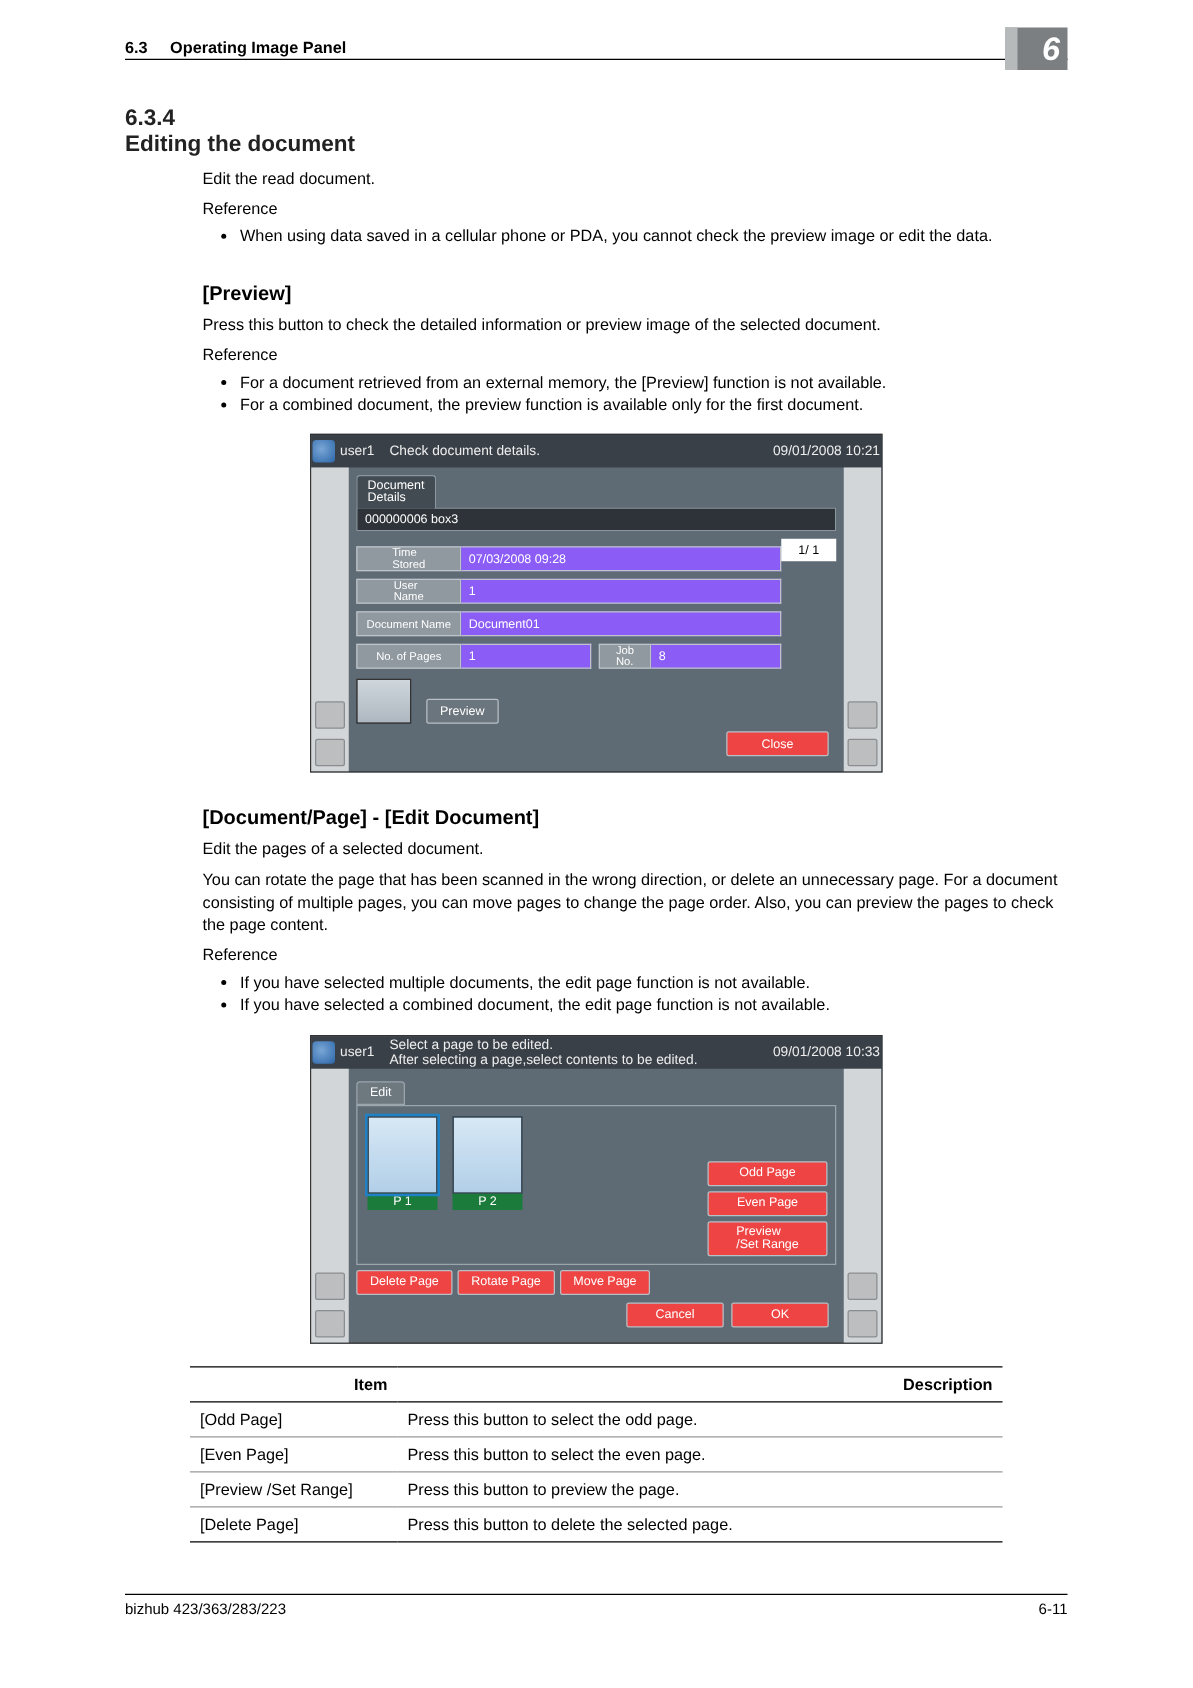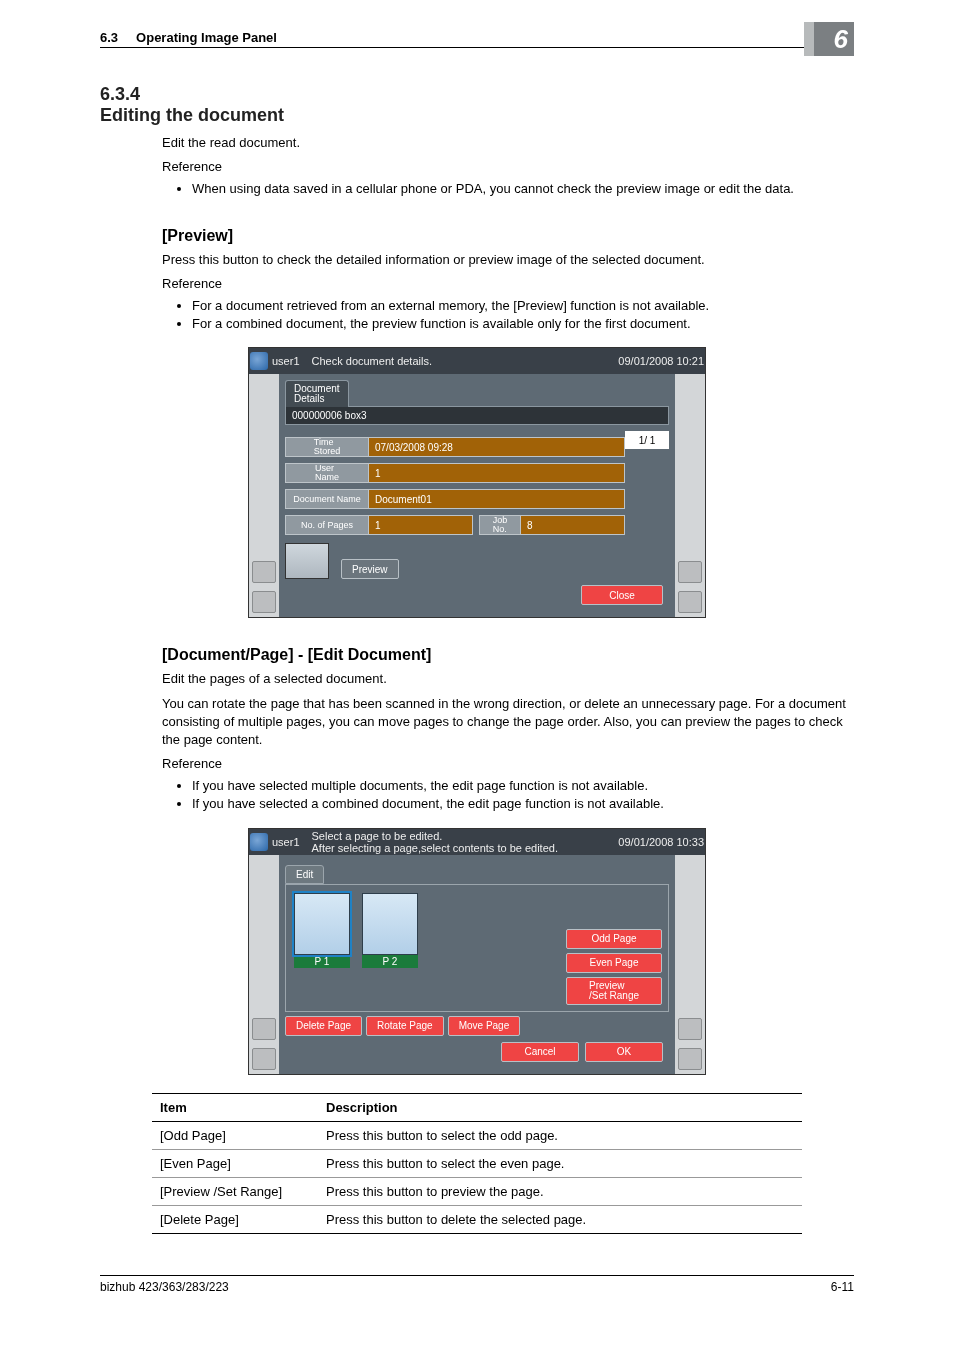--- a/index.html
+++ b/index.html
@@ -120,21 +120,21 @@
   .panel-side {
     width:30px;background:#d3d6d8;display:flex;flex-direction:column;align-items:center;justify-content:flex-end;gap:8px;padding-bottom:4px;
   }
   .side-ico{width:22px;height:20px;background:#bcbec0;border:1px solid #8a8d8f;border-radius:2px;}
   .panel-main{flex:1;padding:6px 6px 6px 6px;position:relative;}
   .panel-right{width:30px;background:#d3d6d8;display:flex;flex-direction:column;align-items:center;justify-content:flex-end;gap:8px;padding-bottom:4px;}
   .tab{display:inline-block;background:#424b52;border:1px solid #8b97a0;border-bottom:none;border-radius:3px 3px 0 0;padding:3px 8px;font-size:10px;color:#fff;}
   .bar-row{background:#2d3338;border:1px solid #8b97a0;padding:3px 6px;font-size:10px;color:#fff;margin-top:-1px;}
   .detail-row{display:flex;margin-top:6px;}
   .lbl{width:82px;height:18px;display:flex;align-items:center;justify-content:center;background:#9099a0;border:1px solid #bdc4c9;font-size:9px;color:#fff;text-align:left;}
-  .val{flex:1;height:18px;border:1px solid #bdc4c9;border-left:none;background:#a16207;padding-left:6px;display:flex;align-items:center;font-size:10px;color:#fff;}
+  .val{flex:1;height:18px;border:1px solid #bdc4c9;border-left:none;background:#8b5cf6;padding-left:6px;display:flex;align-items:center;font-size:10px;color:#fff;}
   .val-half{width:70px;}
   .pg-ind{
     width:44px;height:18px;background:#fff;color:#000;display:flex;align-items:center;justify-content:center;font-size:10px;margin-left:auto;
   }
   .thumb{
     width:42px;height:34px;background:linear-gradient(#cfd7dd,#aeb7bf);border:1px solid #333;margin-top:4px;
   }
   .pnl-btn{
     display:inline-flex;align-items:center;justify-content:center;
     background:#6b757d;border:1px solid #b8c0c6;border-radius:2px;
@@ -157,21 +157,21 @@
   .bottom-btns{display:flex;gap:4px;padding:4px 0 0 0;}
 
   
   table.desc-table{
     width: 650px;
     margin: 18px auto 0 auto;
     border-collapse: collapse;
     font-size: 13px;
   }
   table.desc-table th{
-    text-align:left;
+    text-align:right;
     border-top:1px solid #000;border-bottom:1px solid #000;
     padding:6px 8px;font-weight:bold;
   }
   table.desc-table td{
     border-bottom:1px solid #999;
     padding:6px 8px;
     vertical-align: top;
   }
   table.desc-table td:first-child{width:150px;}
   table.desc-table tr:last-child td{border-bottom:1px solid #000;}

